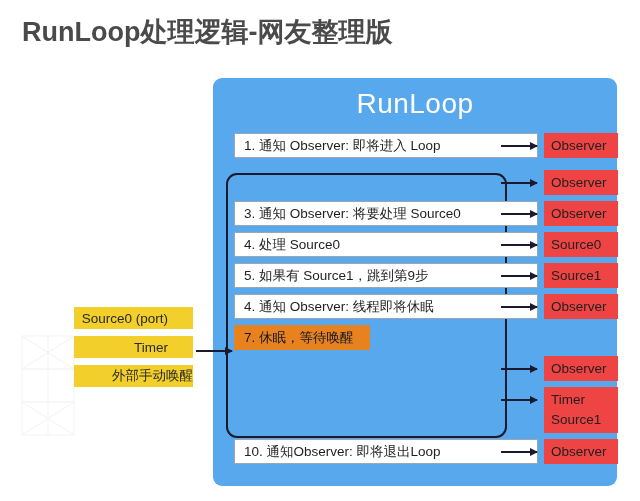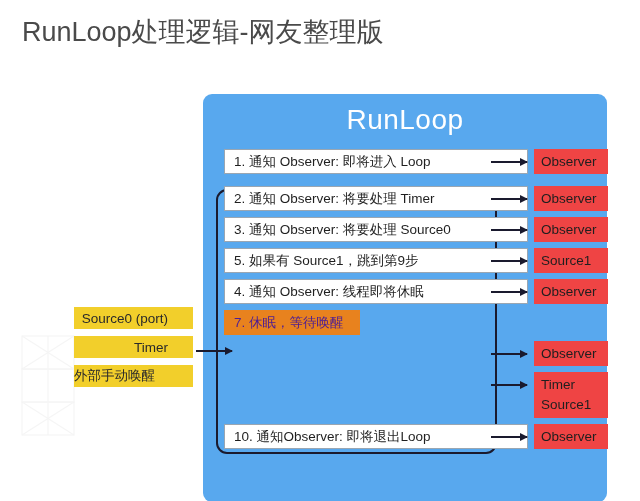--- a/index.html
+++ b/index.html
@@ -16,21 +16,21 @@
     -webkit-font-smoothing: antialiased;
   }
 
   
   .page-title {
     position: absolute;
     left: 22px;
     top: 14px;
     font-size: 27px;
     color: #4a4a4a;
-    font-weight: 400;
+    font-weight: 700;
     letter-spacing: 0px;
     white-space: nowrap;
   }
 
   
   .watermark {
     position: absolute;
     left: 12px;
     top: 330px;
     width: 72px;
@@ -52,34 +52,33 @@
     margin-bottom: 7px;
     display: flex;
     align-items: center;
     justify-content: flex-end;
     padding-right: 25px;
     box-sizing: border-box;
     font-size: 13.5px;
     color: #2a2a2a;
     white-space: nowrap;
   }
-  .left-box.centered { justify-content: flex-start; padding-right: 0; }
+  .left-box.centered { justify-content: flex-end; padding-right: 0; }
   .left-box:last-child { margin-bottom: 0; }
 
   
   .runloop {
     position: absolute;
-    left: 203px;
+    left: 213px;
     top: 78px;
     width: 404px;
     height: 408px;
     background: #58A8EE;
     border-radius: 9px;
     box-sizing: border-box;
-    margin-top: 16px;
   }
   .runloop-title {
     position: absolute;
     left: 0;
     top: 10px;
     width: 404px;
     text-align: center;
     font-size: 28px;
     color: #ffffff;
     font-weight: 400;
@@ -125,21 +124,21 @@
     padding-left: 9px;
     font-size: 13.5px;
     color: #1f1f1f;
     white-space: nowrap;
     overflow: hidden;
   }
   .row-label.highlight {
     background: #E8821E;
     border-color: #E8821E;
     width: 136px;
-    color: #4c1d95;
+    color: #0f172a;
   }
 
   
   .row-arrow {
     position: absolute;
     left: 267px;
     top: 12px;
     width: 36px;
     height: 2px;
     background: #1a1a2e;
@@ -238,31 +237,35 @@
 
   <div class="rows">
 
     <div class="row">
       <div class="row-label">1. 通知 Observer: 即将进入 Loop</div>
       <div class="row-arrow"></div>
       <div class="badge">Observer</div>
     </div>
 
     <div class="row" style="margin-top:12px;">
-      <div class="row-label">2. 通知 Observer: 将要处理 Timer</div>
       <div class="row-arrow"></div>
       <div class="badge">Observer</div>
     </div>
 
     <div class="row">
       <div class="row-label">3. 通知 Observer: 将要处理 Source0</div>
       <div class="row-arrow"></div>
       <div class="badge">Observer</div>
     </div>
 
+    <div class="row">
+      <div class="row-label">4. 处理 Source0</div>
+      <div class="row-arrow"></div>
+      <div class="badge">Source0</div>
+    </div>
 
     <div class="row">
       <div class="row-label">5. 如果有 Source1，跳到第9步</div>
       <div class="row-arrow"></div>
       <div class="badge">Source1</div>
     </div>
 
     <div class="row">
       <div class="row-label">4. 通知 Observer: 线程即将休眠</div>
       <div class="row-arrow"></div>

